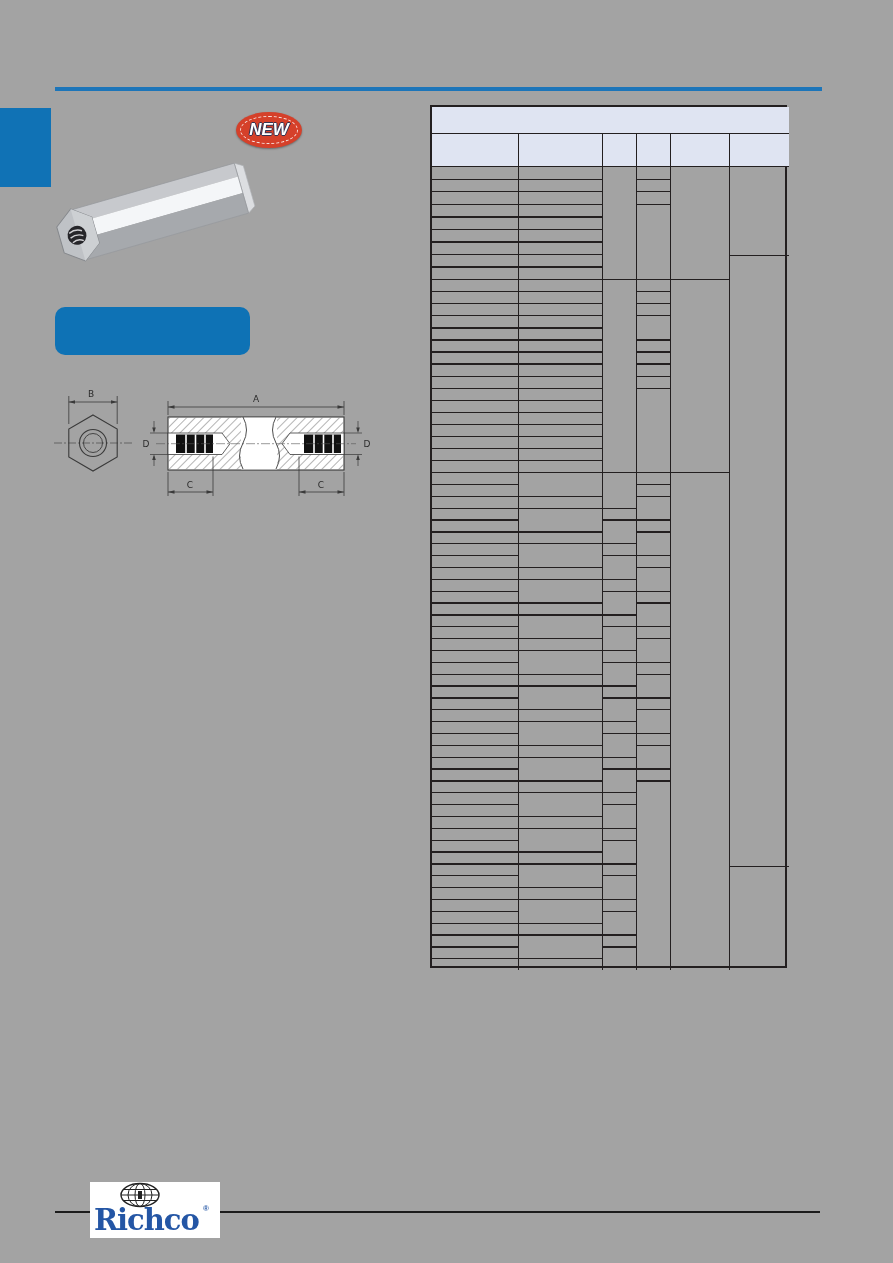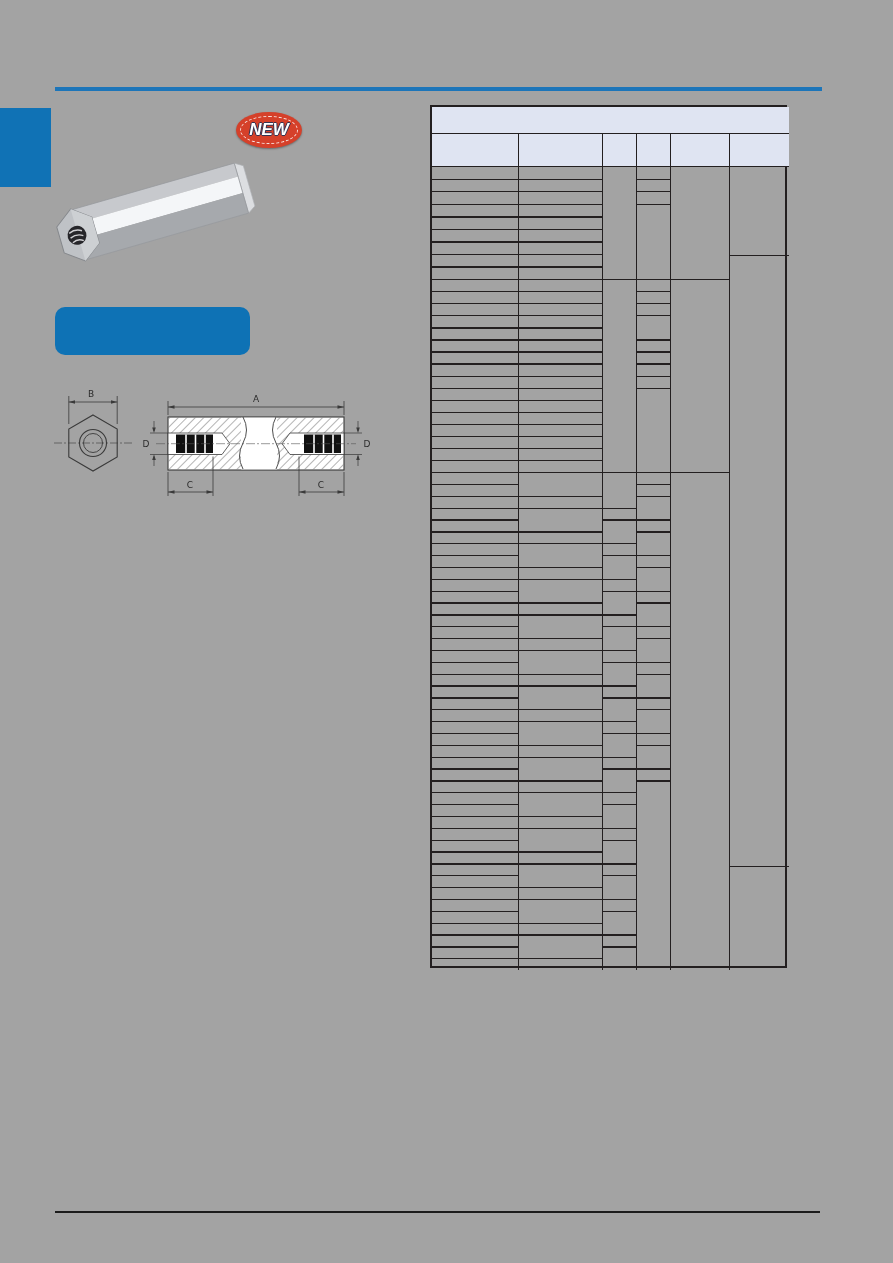--- a/index.html
+++ b/index.html
@@ -330,14 +330,27 @@
       <div class="gl" style="left: 204px; top: 673.286px; width: 34px; height: 1.3px; background: rgb(35, 31, 32);"></div>
       <div class="gl" style="left: 86px; top: 26px; width: 1.4px; height: 837px; background: rgb(35, 31, 32);"></div>
       <div class="gl" style="left: 170px; top: 26px; width: 1.4px; height: 837px; background: rgb(35, 31, 32);"></div>
       <div class="gl" style="left: 204px; top: 26px; width: 1.4px; height: 837px; background: rgb(35, 31, 32);"></div>
       <div class="gl" style="left: 238px; top: 26px; width: 1.4px; height: 837px; background: rgb(35, 31, 32);"></div>
       <div class="gl" style="left: 297px; top: 26px; width: 1.4px; height: 837px; background: rgb(35, 31, 32);"></div>
     </div>
 
   <div id="footer-rule" class="abs" style="background: rgb(28, 28, 28);"></div>
 
+  <div id="logo" class="abs">
+    <svg width="44" height="26" viewBox="0 0 44 26">
+      <ellipse cx="22" cy="13" rx="19" ry="11.5" fill="#fff" stroke="#222" stroke-width="1.4"></ellipse>
+      <ellipse cx="22" cy="13" rx="12" ry="11.5" fill="none" stroke="#222" stroke-width="1"></ellipse>
+      <ellipse cx="22" cy="13" rx="5" ry="11.5" fill="none" stroke="#222" stroke-width="1"></ellipse>
+      <line x1="3" y1="13" x2="41" y2="13" stroke="#222" stroke-width="1"></line>
+      <line x1="6" y1="7.5" x2="38" y2="7.5" stroke="#222" stroke-width="1"></line>
+      <line x1="6" y1="18.5" x2="38" y2="18.5" stroke="#222" stroke-width="1"></line>
+      <rect x="20" y="9" width="4" height="8" fill="#222"></rect>
+    </svg>
+    <span class="word" style="color: rgb(36, 86, 165);">Richco</span>
+    <span class="reg" style="color: rgb(36, 86, 165);">®</span>
+  </div>
 
 </div>
 
 </body></html>

